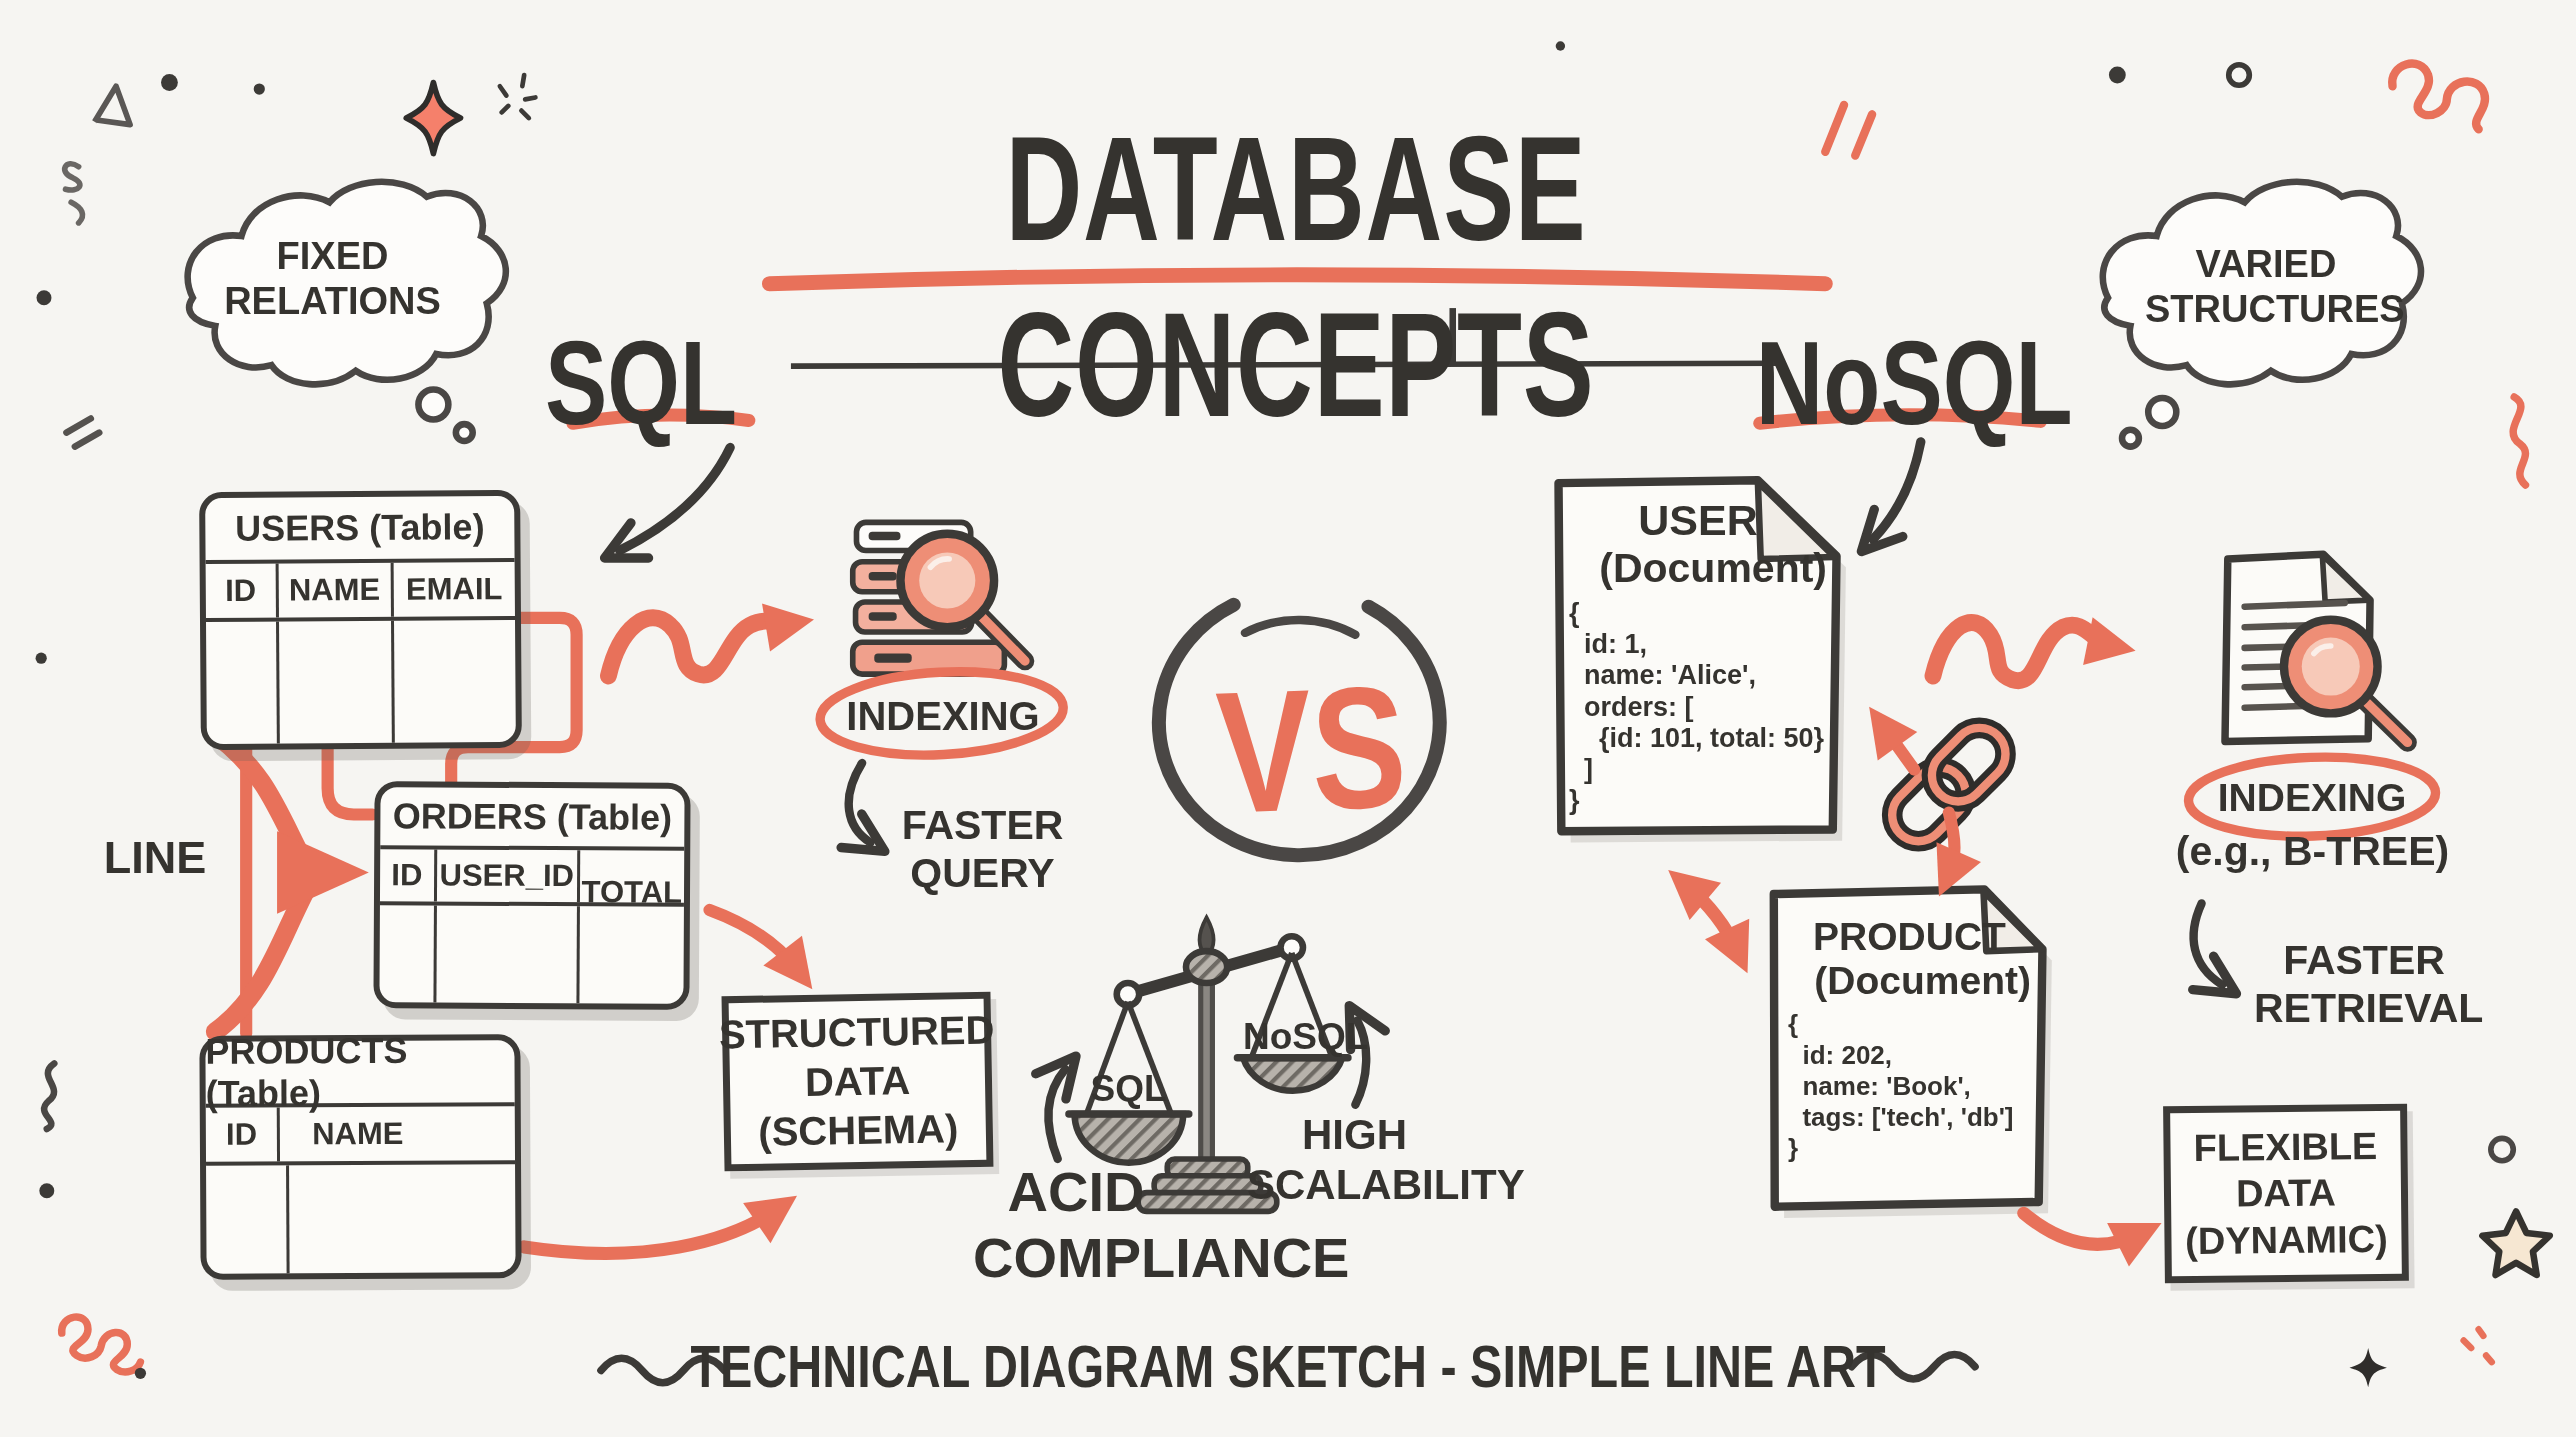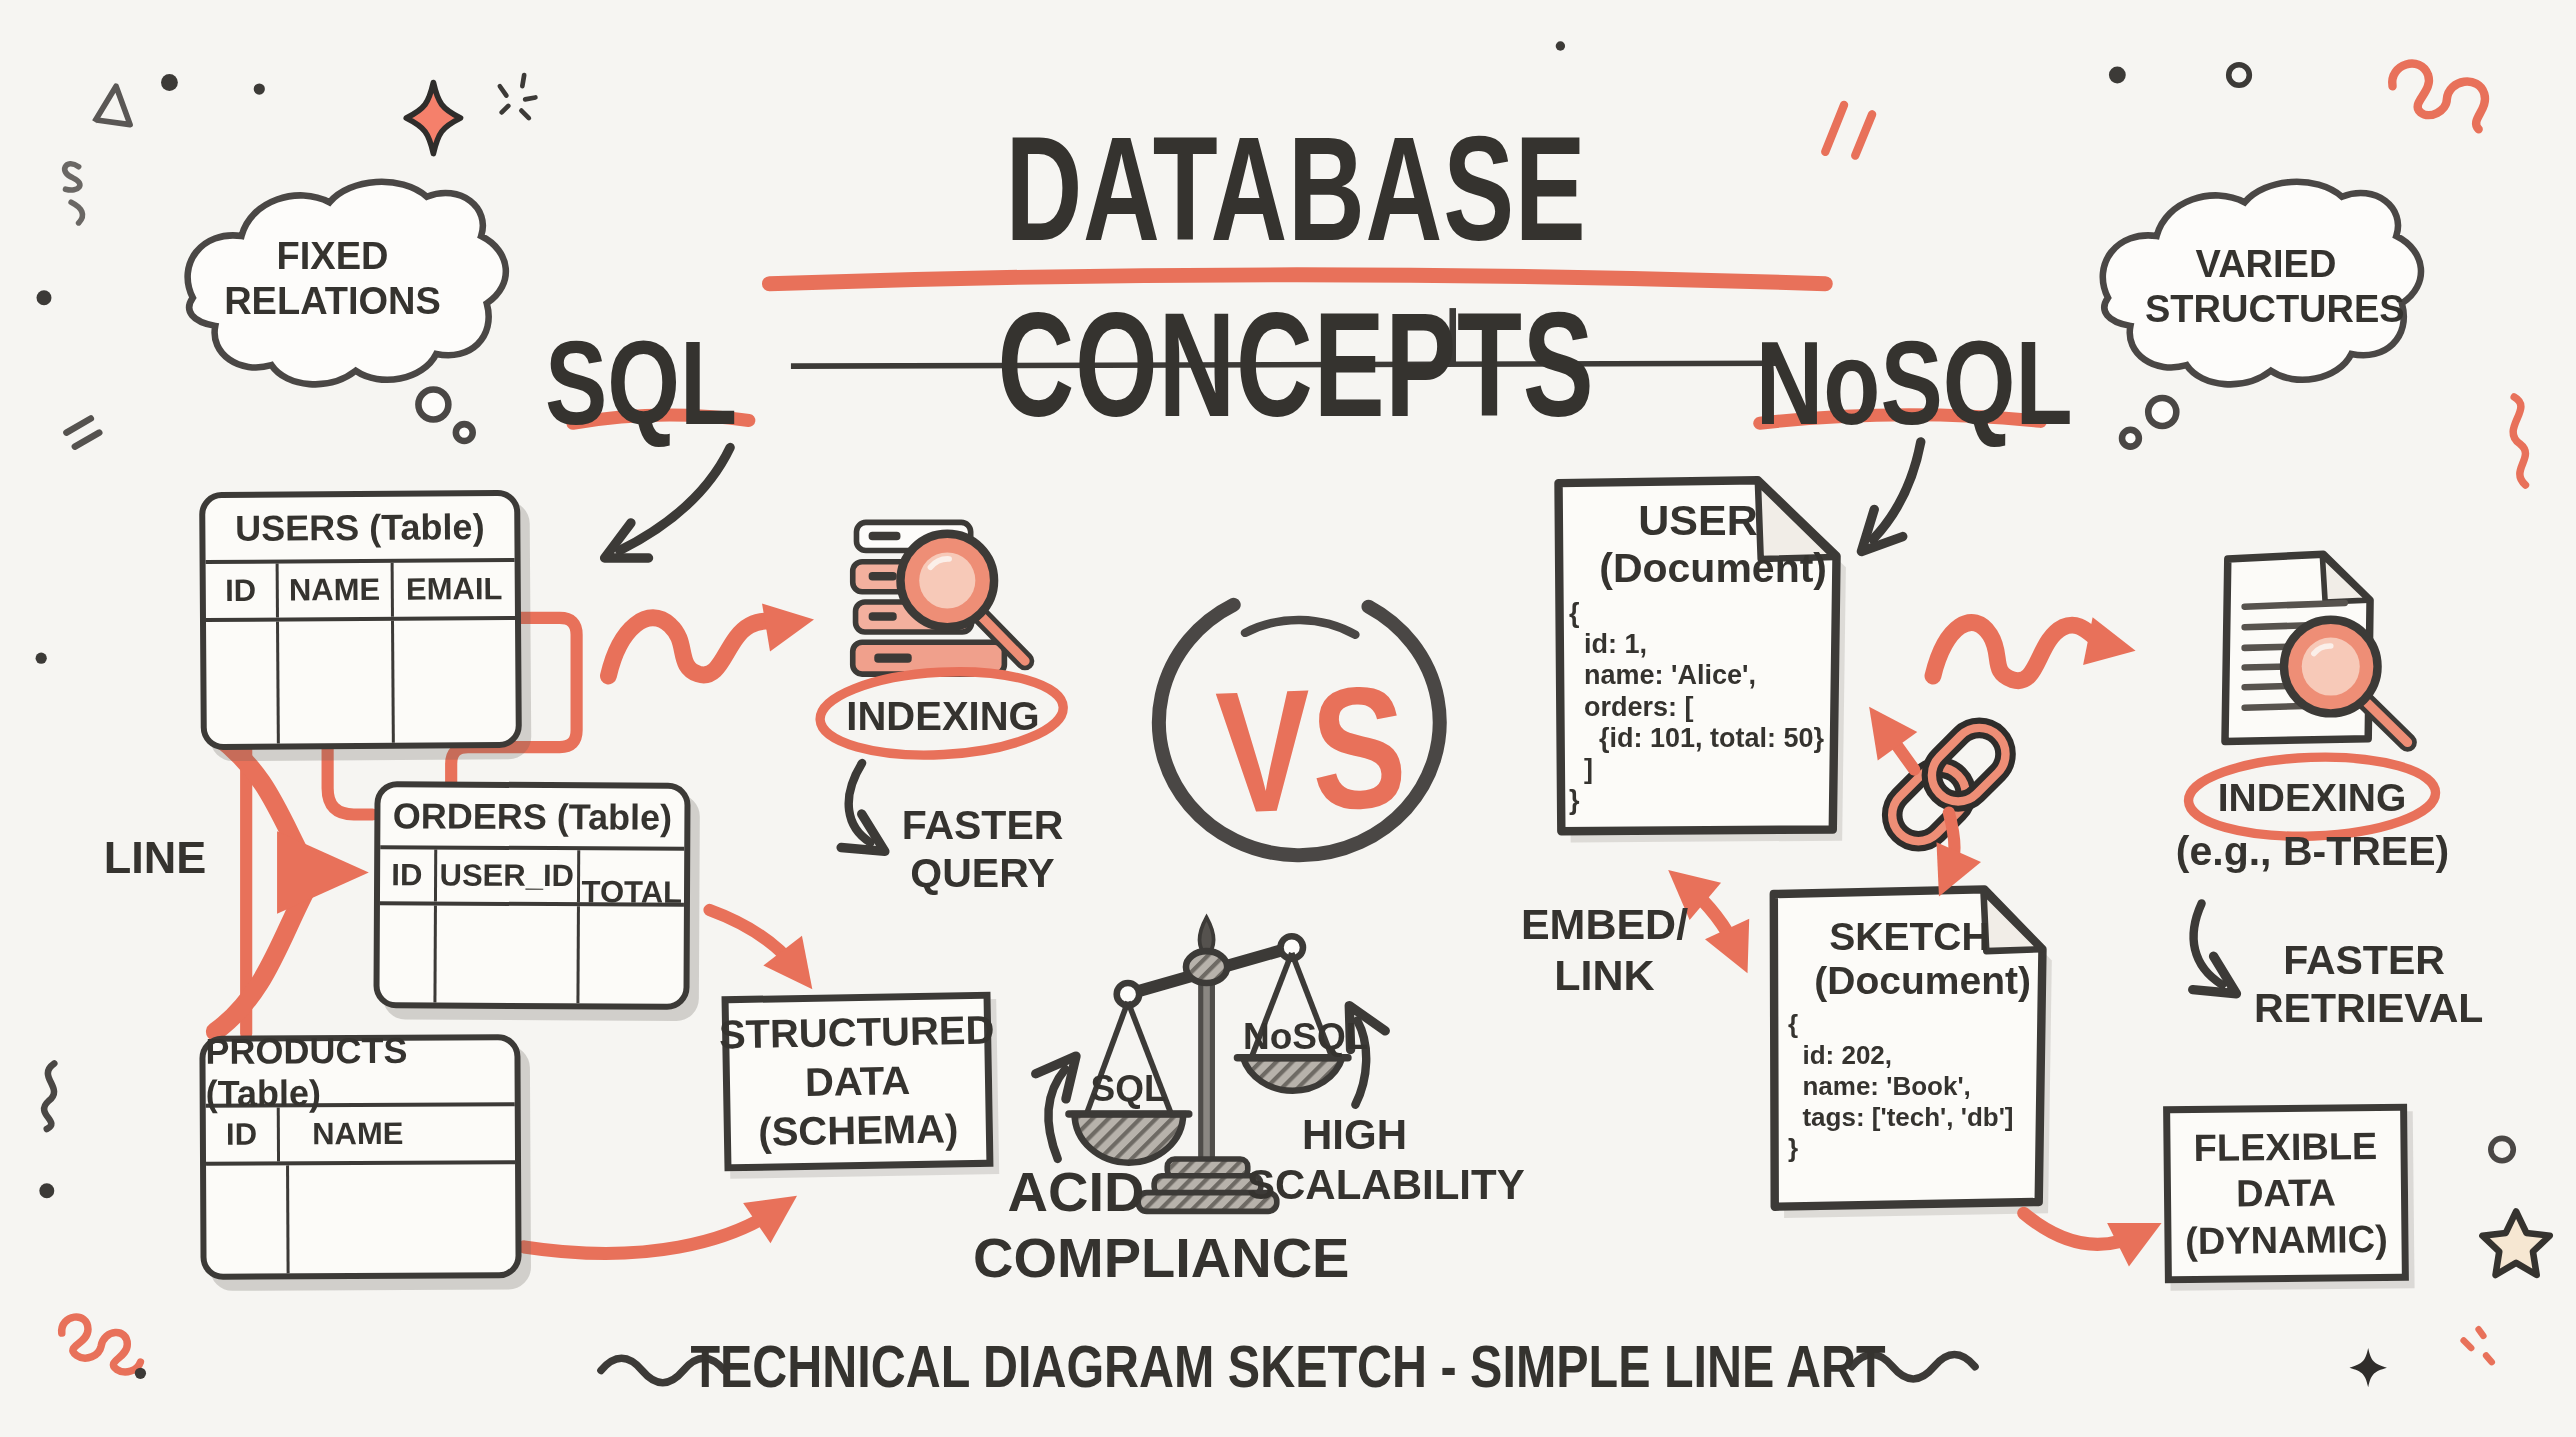--- a/index.html
+++ b/index.html
@@ -309,31 +309,29 @@
   <div class="doc-sub">(Document)</div>
   <div class="doc-body">{
   id: 1,
   name: 'Alice',
   orders: [
     {id: 101, total: 50}
   ]
 }</div>
 </div>
 <div class="doc-block product" style="left:1788px;top:915px;width:243px;">
-  <div class="doc-title">SKETCH</div>
+  <div class="doc-title">PRODUCT</div>
   <div class="doc-sub">(Document)</div>
   <div class="doc-body">{
   id: 202,
   name: 'Book',
   tags: ['tech', 'db']
 }</div>
 </div>
 
-<div class="txt" style="left:1518px;top:899px;width:173px;font-size:43px;">EMBED/
-LINK</div>
 
 <div class="txt" style="left:2188px;top:775px;width:248px;font-size:39px;">INDEXING</div>
 <div class="txt" style="left:2172px;top:827px;width:281px;font-size:41px;">(e.g., B-TREE)</div>
 <div class="txt" style="left:2254px;top:936px;width:220px;font-size:41px;">FASTER
 RETRIEVAL</div>
 <div class="note-box" style="left:2164px;top:1105px;width:230px;height:163px;font-size:38px;transform:rotate(-0.6deg);">FLEXIBLE
 DATA
 (DYNAMIC)</div>
 
 <div class="txt caption" style="left:0px;top:1337px;width:2576px;">TECHNICAL DIAGRAM SKETCH - SIMPLE LINE ART</div>

